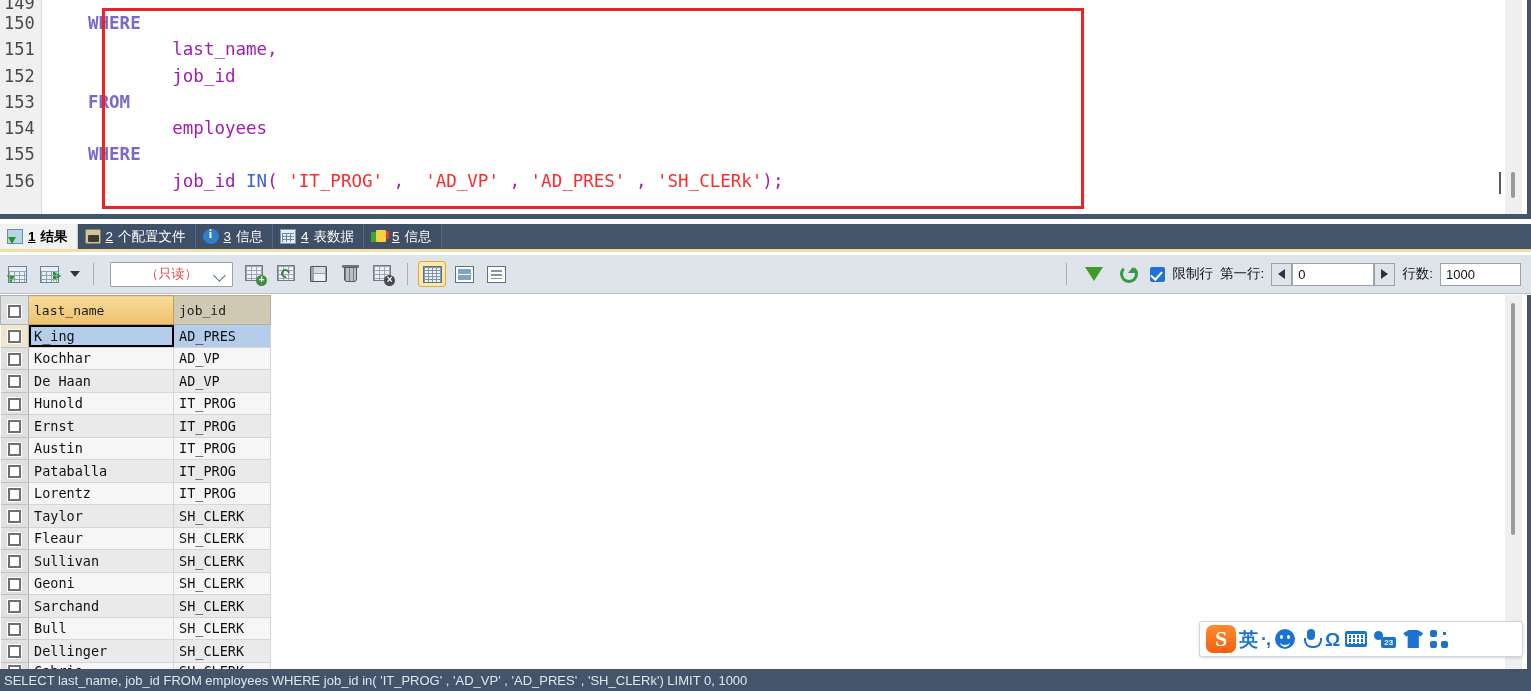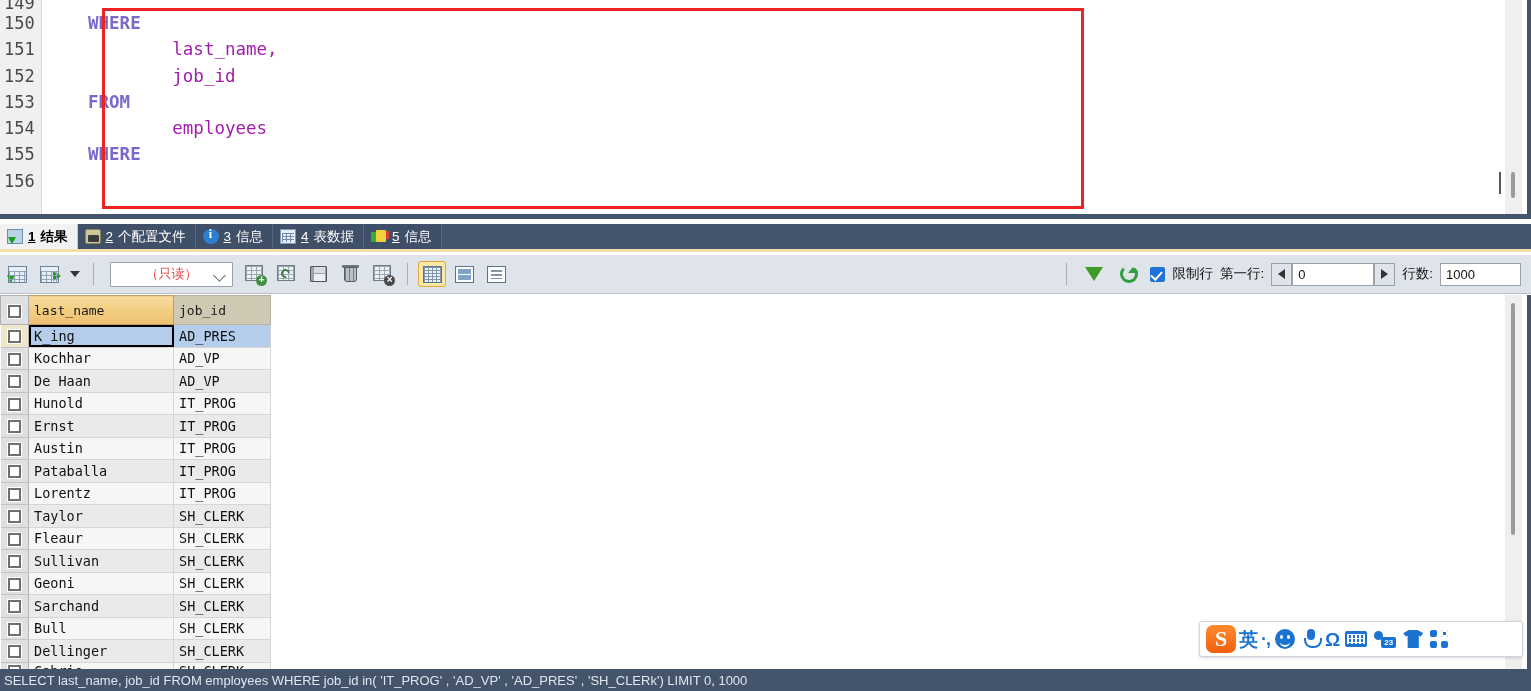--- a/index.html
+++ b/index.html
@@ -428,20 +428,21 @@
       </div>
     <div class="codewrap">
       <div class="codelines" id="codelines">
           <div class="cl first">&nbsp;</div>
           <div class="cl"><span class="kw">WHERE</span></div>
           <div class="cl"><span class="plain">        last_name,</span></div>
           <div class="cl"><span class="plain">        job_id</span></div>
           <div class="cl"><span class="kw">FROM</span></div>
           <div class="cl"><span class="plain">        employees</span></div>
           <div class="cl"><span class="kw">WHERE</span></div>
+          <div class="cl"><span class="plain">        job_id </span><span class="fn">IN</span><span class="plain">( </span><span class="str">'IT_PROG'</span><span class="plain"> ,  </span><span class="str">'AD_VP'</span><span class="plain"> , </span><span class="str">'AD_PRES'</span><span class="plain"> , </span><span class="str">'SH_CLERk'</span><span class="plain">);</span></div>
         </div>
       <div class="redbox"></div>
       <div class="ed-caret"></div>
     </div>
     <div class="ed-rightgutter">
       <div class="thumb"></div>
     </div>
     <div class="ed-rightedge"></div>
   </div>
 

